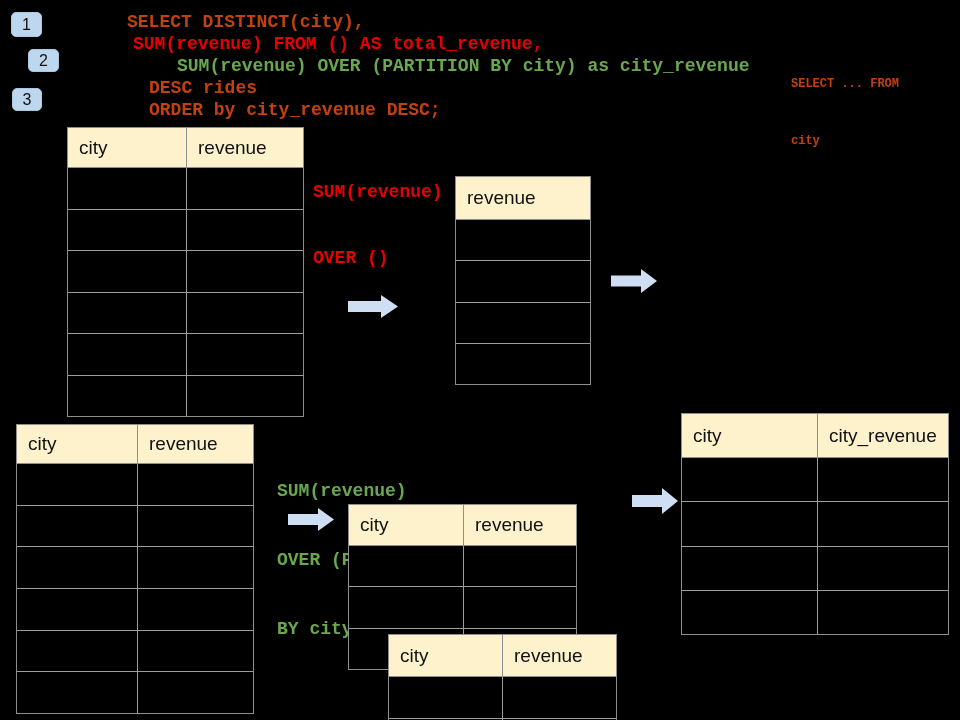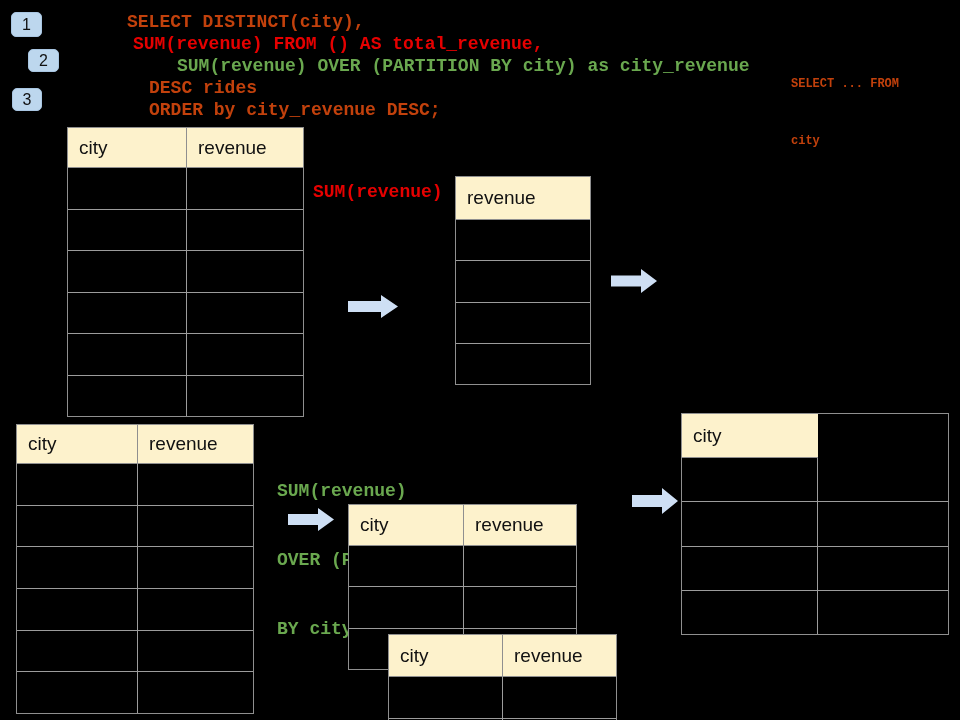--- a/index.html
+++ b/index.html
@@ -73,20 +73,21 @@
 <div class="code c-purple" style="left:110px; top:78px;">DESC rides</div>
 <div class="code c-purple" style="left:110px; top:100px;">ORDER by city_revenue DESC;</div>
 
 <div class="code small c-purple" style="left:752px; top:37px;">
   <div>SELECT ... FROM</div>
   <div>city</div>
 </div>
 
 <div class="code c-red" style="left:313px; top:137px; line-height:22px;">
   <div>SUM(revenue)</div>
+  <div>OVER ()</div>
 </div>
 
 <div class="code c-green" style="left:277px; top:434px; line-height:23px;">
   <div>SUM(revenue)</div>
   <div>OVER (PARTITION</div>
   <div>BY city)</div>
 </div>
 
 <div class="tbl" style="left:67px; top:127px; width:237px; height:290px;">
   <div class="thead" style="height:40px;">
@@ -153,20 +154,21 @@
   <div class="tbody" style="height:82px;">
       <div class="trow"></div>
       <div class="trow"></div>
     </div>
   <div class="vline" style="left:113px; top:42px; height:82px;"></div>
 </div>
 
 <div class="tbl" style="left:681px; top:413px; width:268px; height:222px;">
   <div class="thead" style="height:44px;">
     <div class="th" style="width:136px;">city</div>
+    <div class="th" style="width:130px;">city_revenue</div>
   </div>
   <div class="tbody" style="height:176px;">
       <div class="trow"></div>
       <div class="trow"></div>
       <div class="trow"></div>
       <div class="trow"></div>
     </div>
   <div class="vline" style="left:135px; top:44px; height:176px;"></div>
 </div>
 

